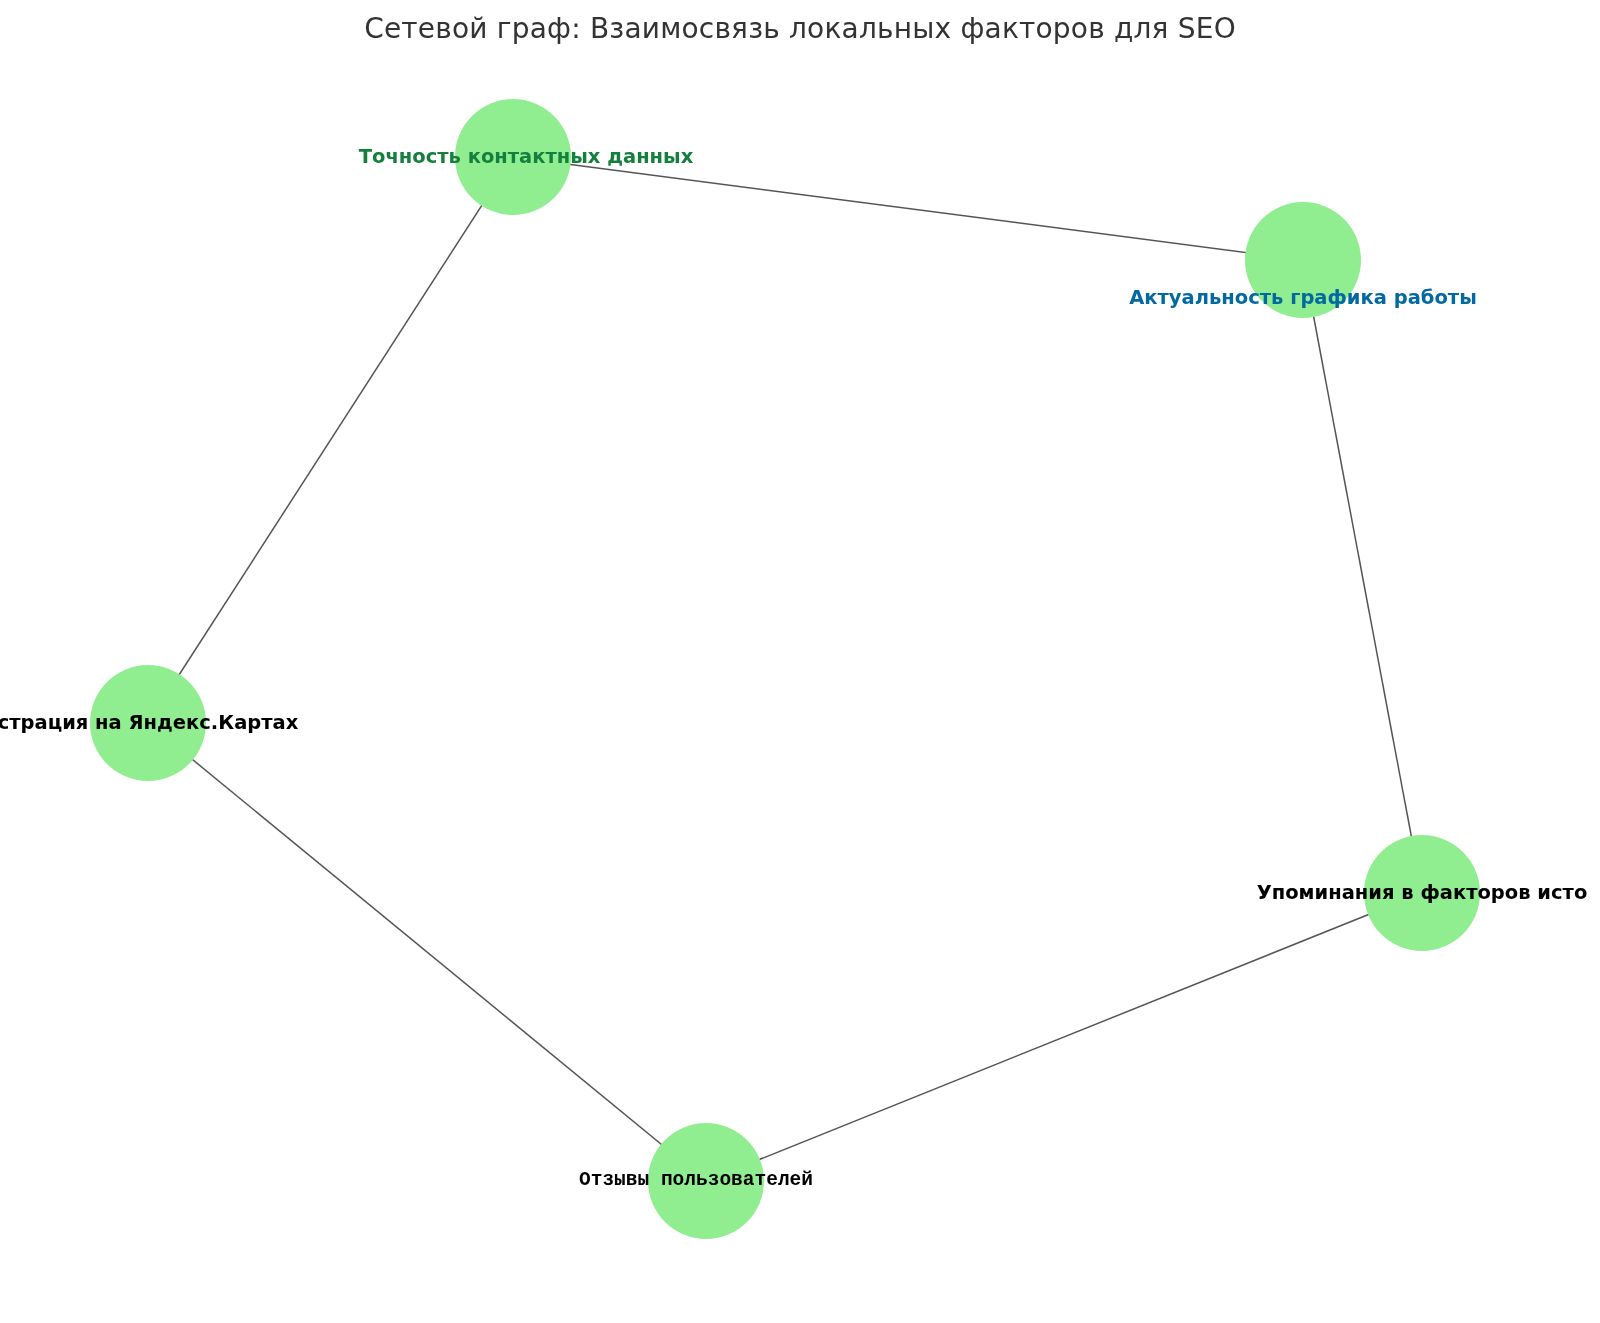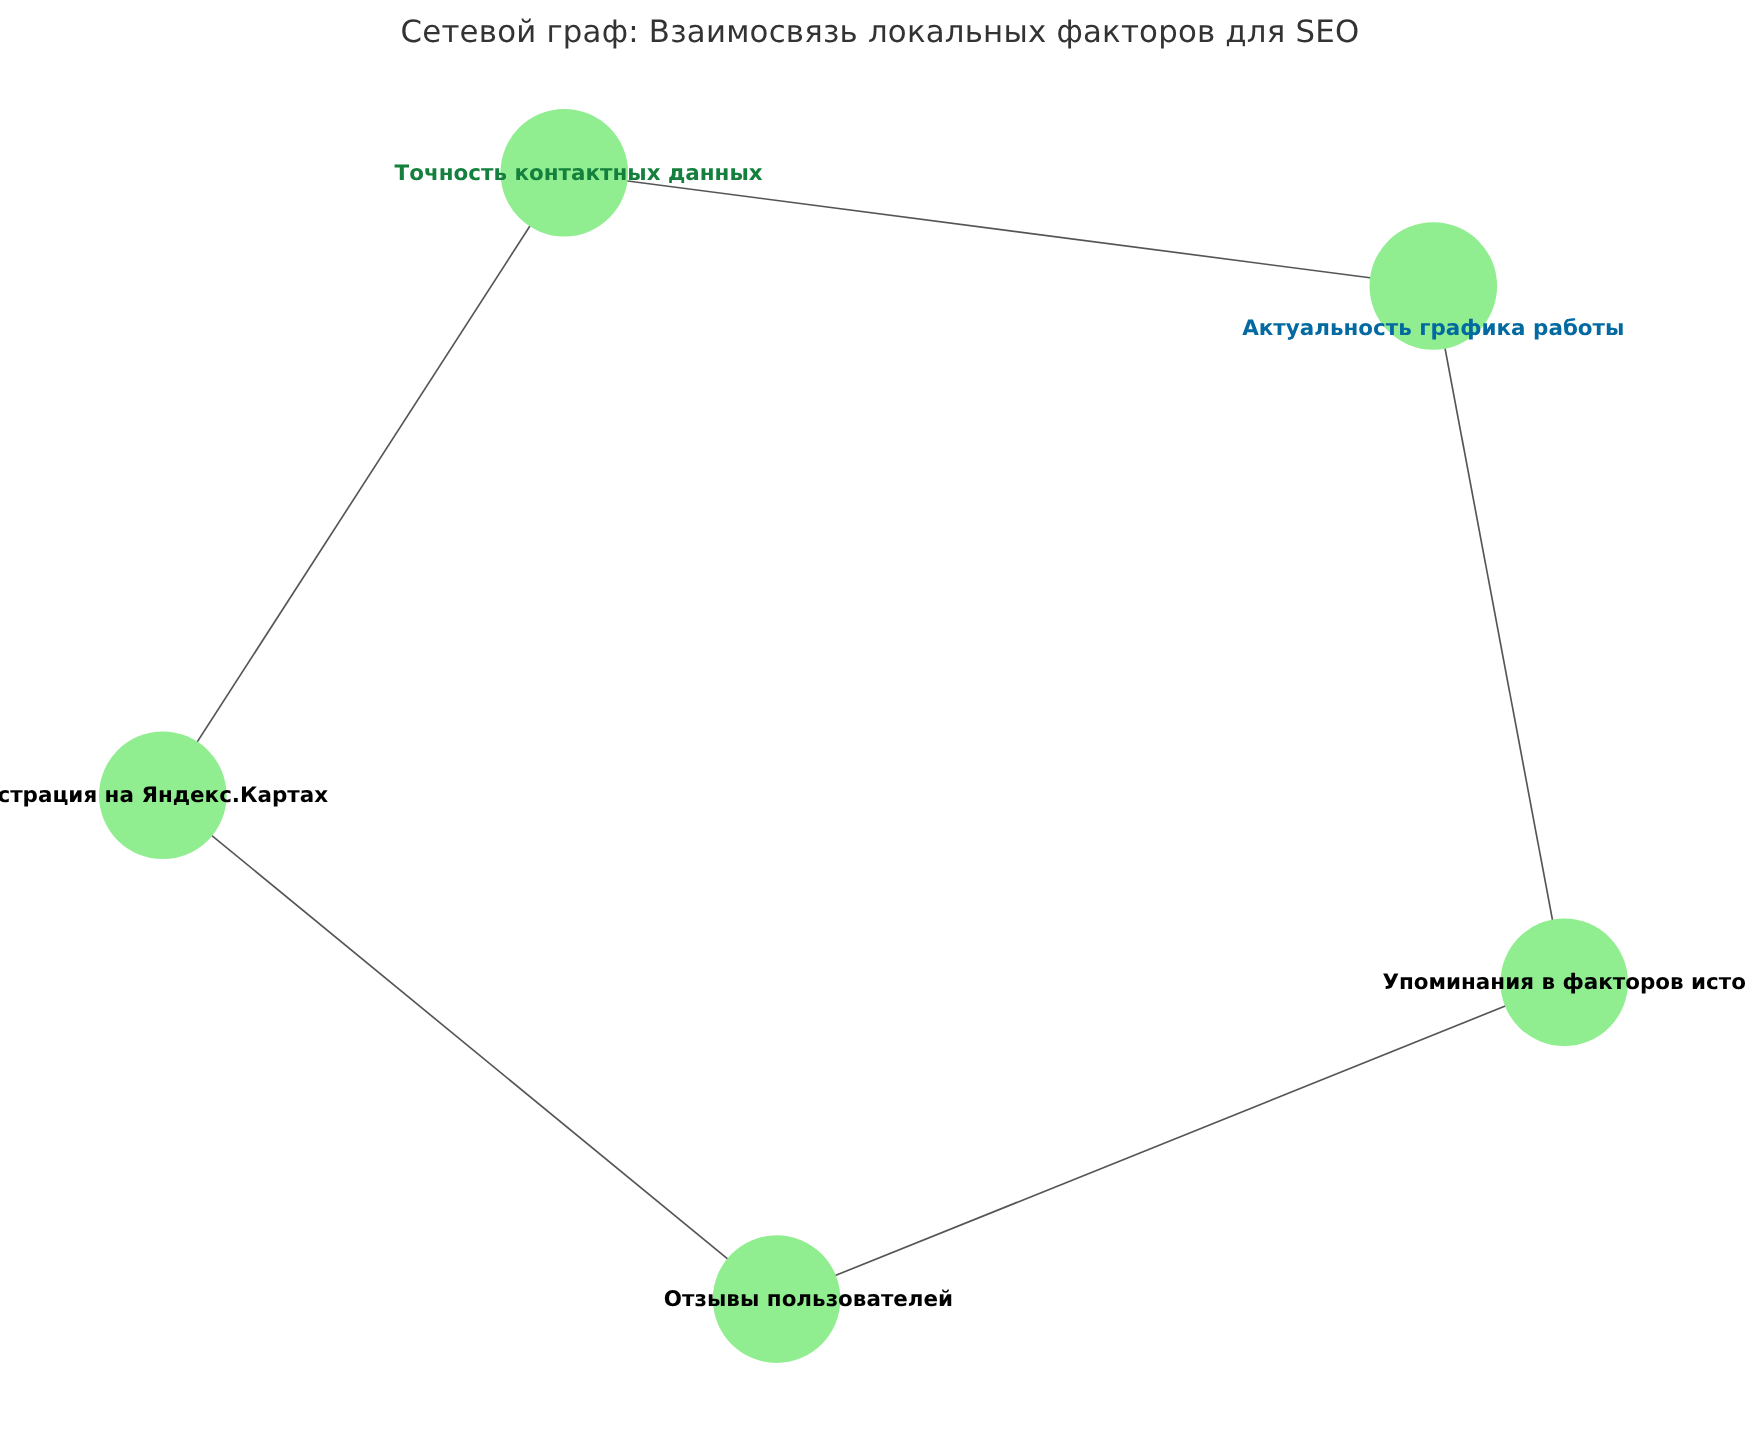--- a/index.html
+++ b/index.html
@@ -72,16 +72,16 @@
   <div id="node-layer">
       <div class="graph-node" style="left: 455px; top: 99px; width: 116px; height: 116px; background: rgb(144, 238, 144);"></div>
       <div class="graph-node" style="left: 1245px; top: 202px; width: 116px; height: 116px; background: rgb(144, 238, 144);"></div>
       <div class="graph-node" style="left: 90px; top: 665px; width: 116px; height: 116px; background: rgb(144, 238, 144);"></div>
       <div class="graph-node" style="left: 1364px; top: 835px; width: 116px; height: 116px; background: rgb(144, 238, 144);"></div>
       <div class="graph-node" style="left: 648px; top: 1123px; width: 116px; height: 116px; background: rgb(144, 238, 144);"></div>
       <div class="node-label" style="left: 526px; top: 157px; color: #15803d;">Точность контактных данных</div>
       <div class="node-label" style="left: 1303px; top: 260px; color: #0369a1; margin-top: 38px;">Актуальность графика работы</div>
       <div class="node-label" style="left: 148px; top: 723px; color: rgb(0, 0, 0);">страция на Яндекс.Картах</div>
       <div class="node-label" style="left: 1422px; top: 893px; color: rgb(0, 0, 0);">Упоминания в факторов исто</div>
-      <div class="node-label" style="left: 735px; top: 1181px; color: rgb(0, 0, 0);">Отзывы пользователей</div>
+      <div class="node-label" style="left: 696px; top: 1181px; color: rgb(0, 0, 0); font-family: Liberation Mono, monospace;">Отзывы пользователей</div>
     </div>
 
 </div>
 
 </body></html>

